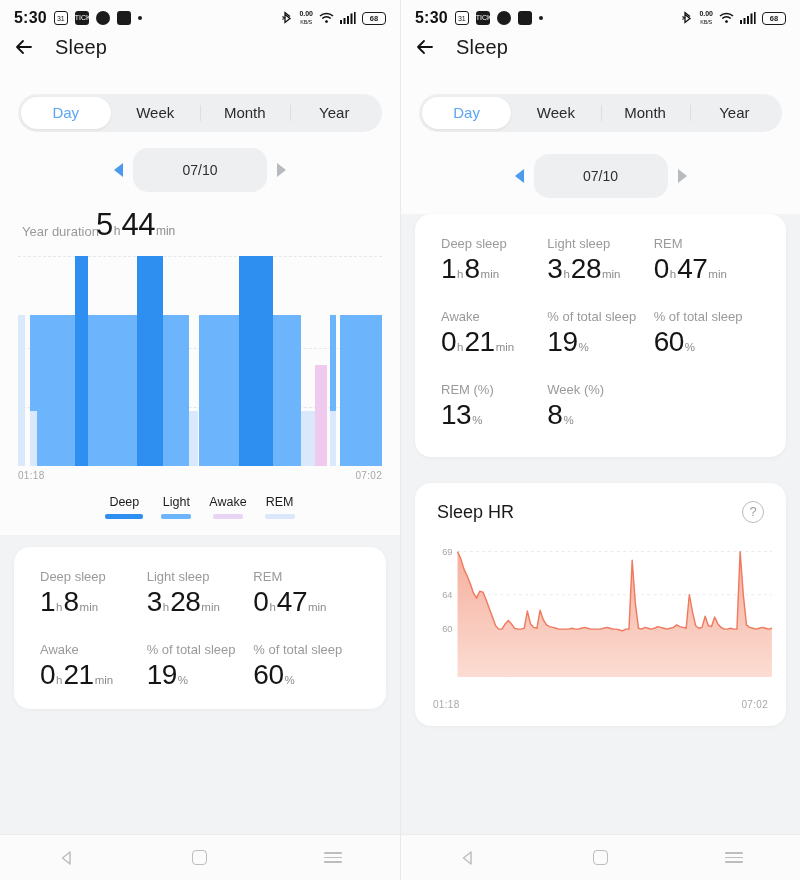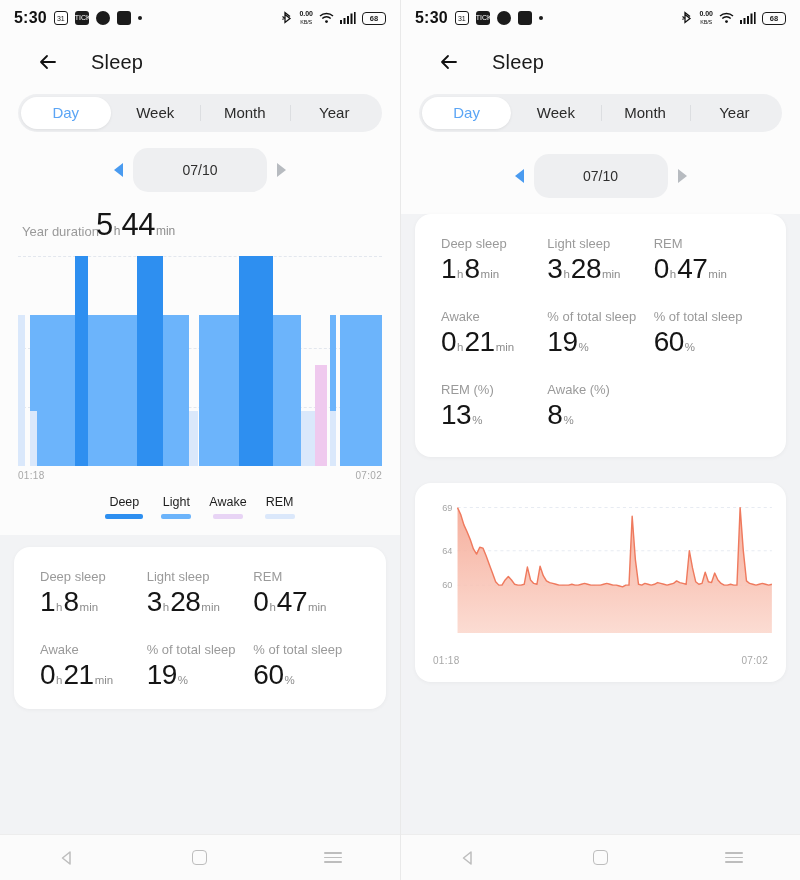--- a/index.html
+++ b/index.html
@@ -43,21 +43,21 @@
   .dot3 { width:4px;height:4px;border-radius:50%;background:#1b1b1b; }
   .netspeed { font-size:7px; line-height:8px; text-align:center; color:#111; font-weight:700; }
   .netspeed small { display:block; font-size:5.5px; font-weight:400; letter-spacing:-.2px;}
   .batt {
     width:24px;height:13px;border:1.4px solid #1b1b1b;border-radius:4px;
     display:flex;align-items:center;justify-content:center;
     font-size:7.5px;font-weight:700;color:#1b1b1b;
   }
 
   
-  .appbar { height:52px; flex:0 0 52px; display:flex; align-items:center; padding:0 37px; gap:32px; }
+  .appbar { height:52px; flex:0 0 52px; display:flex; padding:0 13px; gap:20px; }
   .back-arrow { width:22px;height:22px;display:block;cursor:pointer; }
   .appbar-title { font-size:20px; color:#1a1a1a; letter-spacing:.2px; }
 
   
   .seg-wrap { padding:6px 18px 0; }
   .seg {
     height:38px; background:#eeeff1; border-radius:19px;
     display:flex; align-items:flex-start; padding:3px; position:relative;
   }
   .seg-item {
@@ -463,30 +463,34 @@
         </div>
       </div>
       <div>
         <div class="stat-label">REM (%)</div>
         <div class="stat-val">
           <span class="stat-num">13</span>
           <span class="stat-unit">%</span>
         </div>
       </div>
       <div>
-        <div class="stat-label">Awake (%)</div>
+        <div class="stat-label">Week (%)</div>
         <div class="stat-val">
           <span class="stat-num">8</span>
           <span class="stat-unit">%</span>
         </div>
       </div>
     </div>
   </div>
 
   <div class="card" style="margin-top:16px;">
+    <div class="hr-head">
+      <span class="hr-title">Sleep HR</span>
+      <span class="q-icon">?</span>
+    </div>
     <div class="hr-chart" id="hr-chart"><svg width="100%" height="150" viewBox="0 0 340 150" preserveAspectRatio="none">
           <defs>
             <linearGradient id="hrg" x1="0" y1="0" x2="0" y2="1">
               <stop offset="0%" stop-color="#f4a18c"></stop>
               <stop offset="100%" stop-color="#fbd6cb"></stop>
             </linearGradient>
           </defs>
           <line x1="26" y1="18.61538461538461" x2="334" y2="18.61538461538461" stroke="#e7ebf2" stroke-width="1" stroke-dasharray="3 3"></line>
           <line x1="26" y1="61.69230769230769" x2="334" y2="61.69230769230769" stroke="#e7ebf2" stroke-width="1" stroke-dasharray="3 3"></line>
           <line x1="26" y1="96.15384615384615" x2="334" y2="96.15384615384615" stroke="#e7ebf2" stroke-width="1" stroke-dasharray="3 3"></line>

